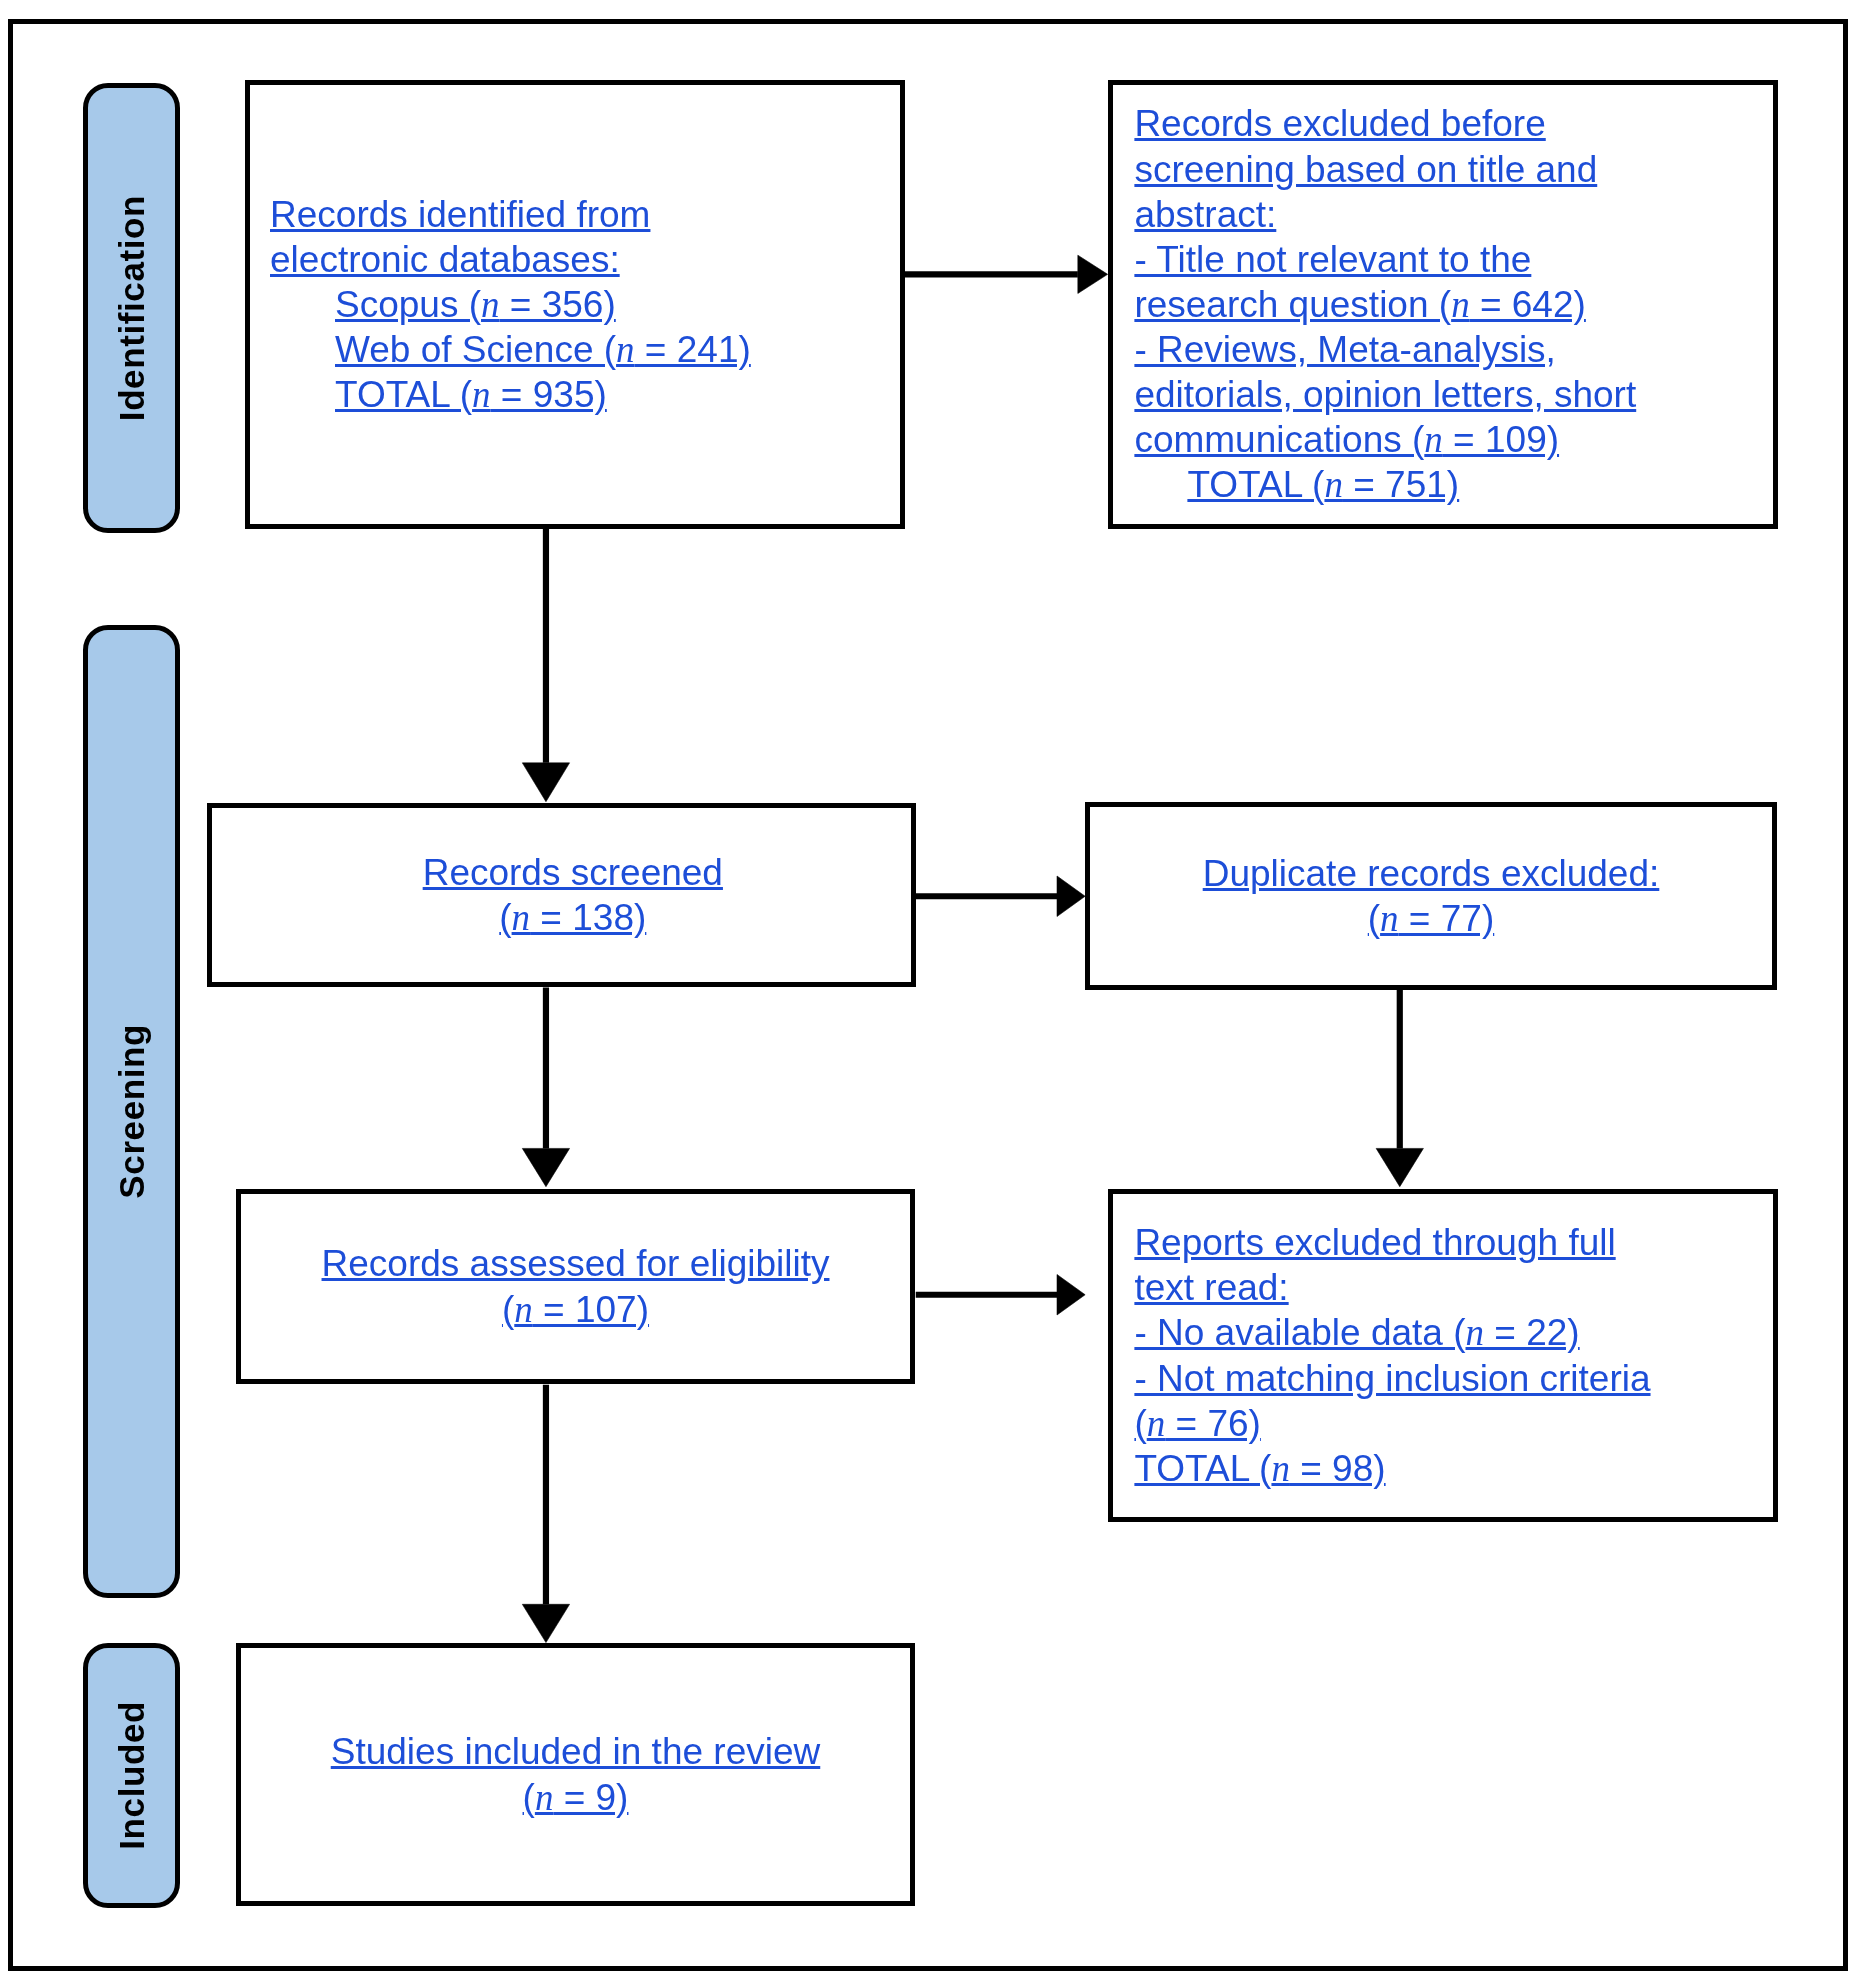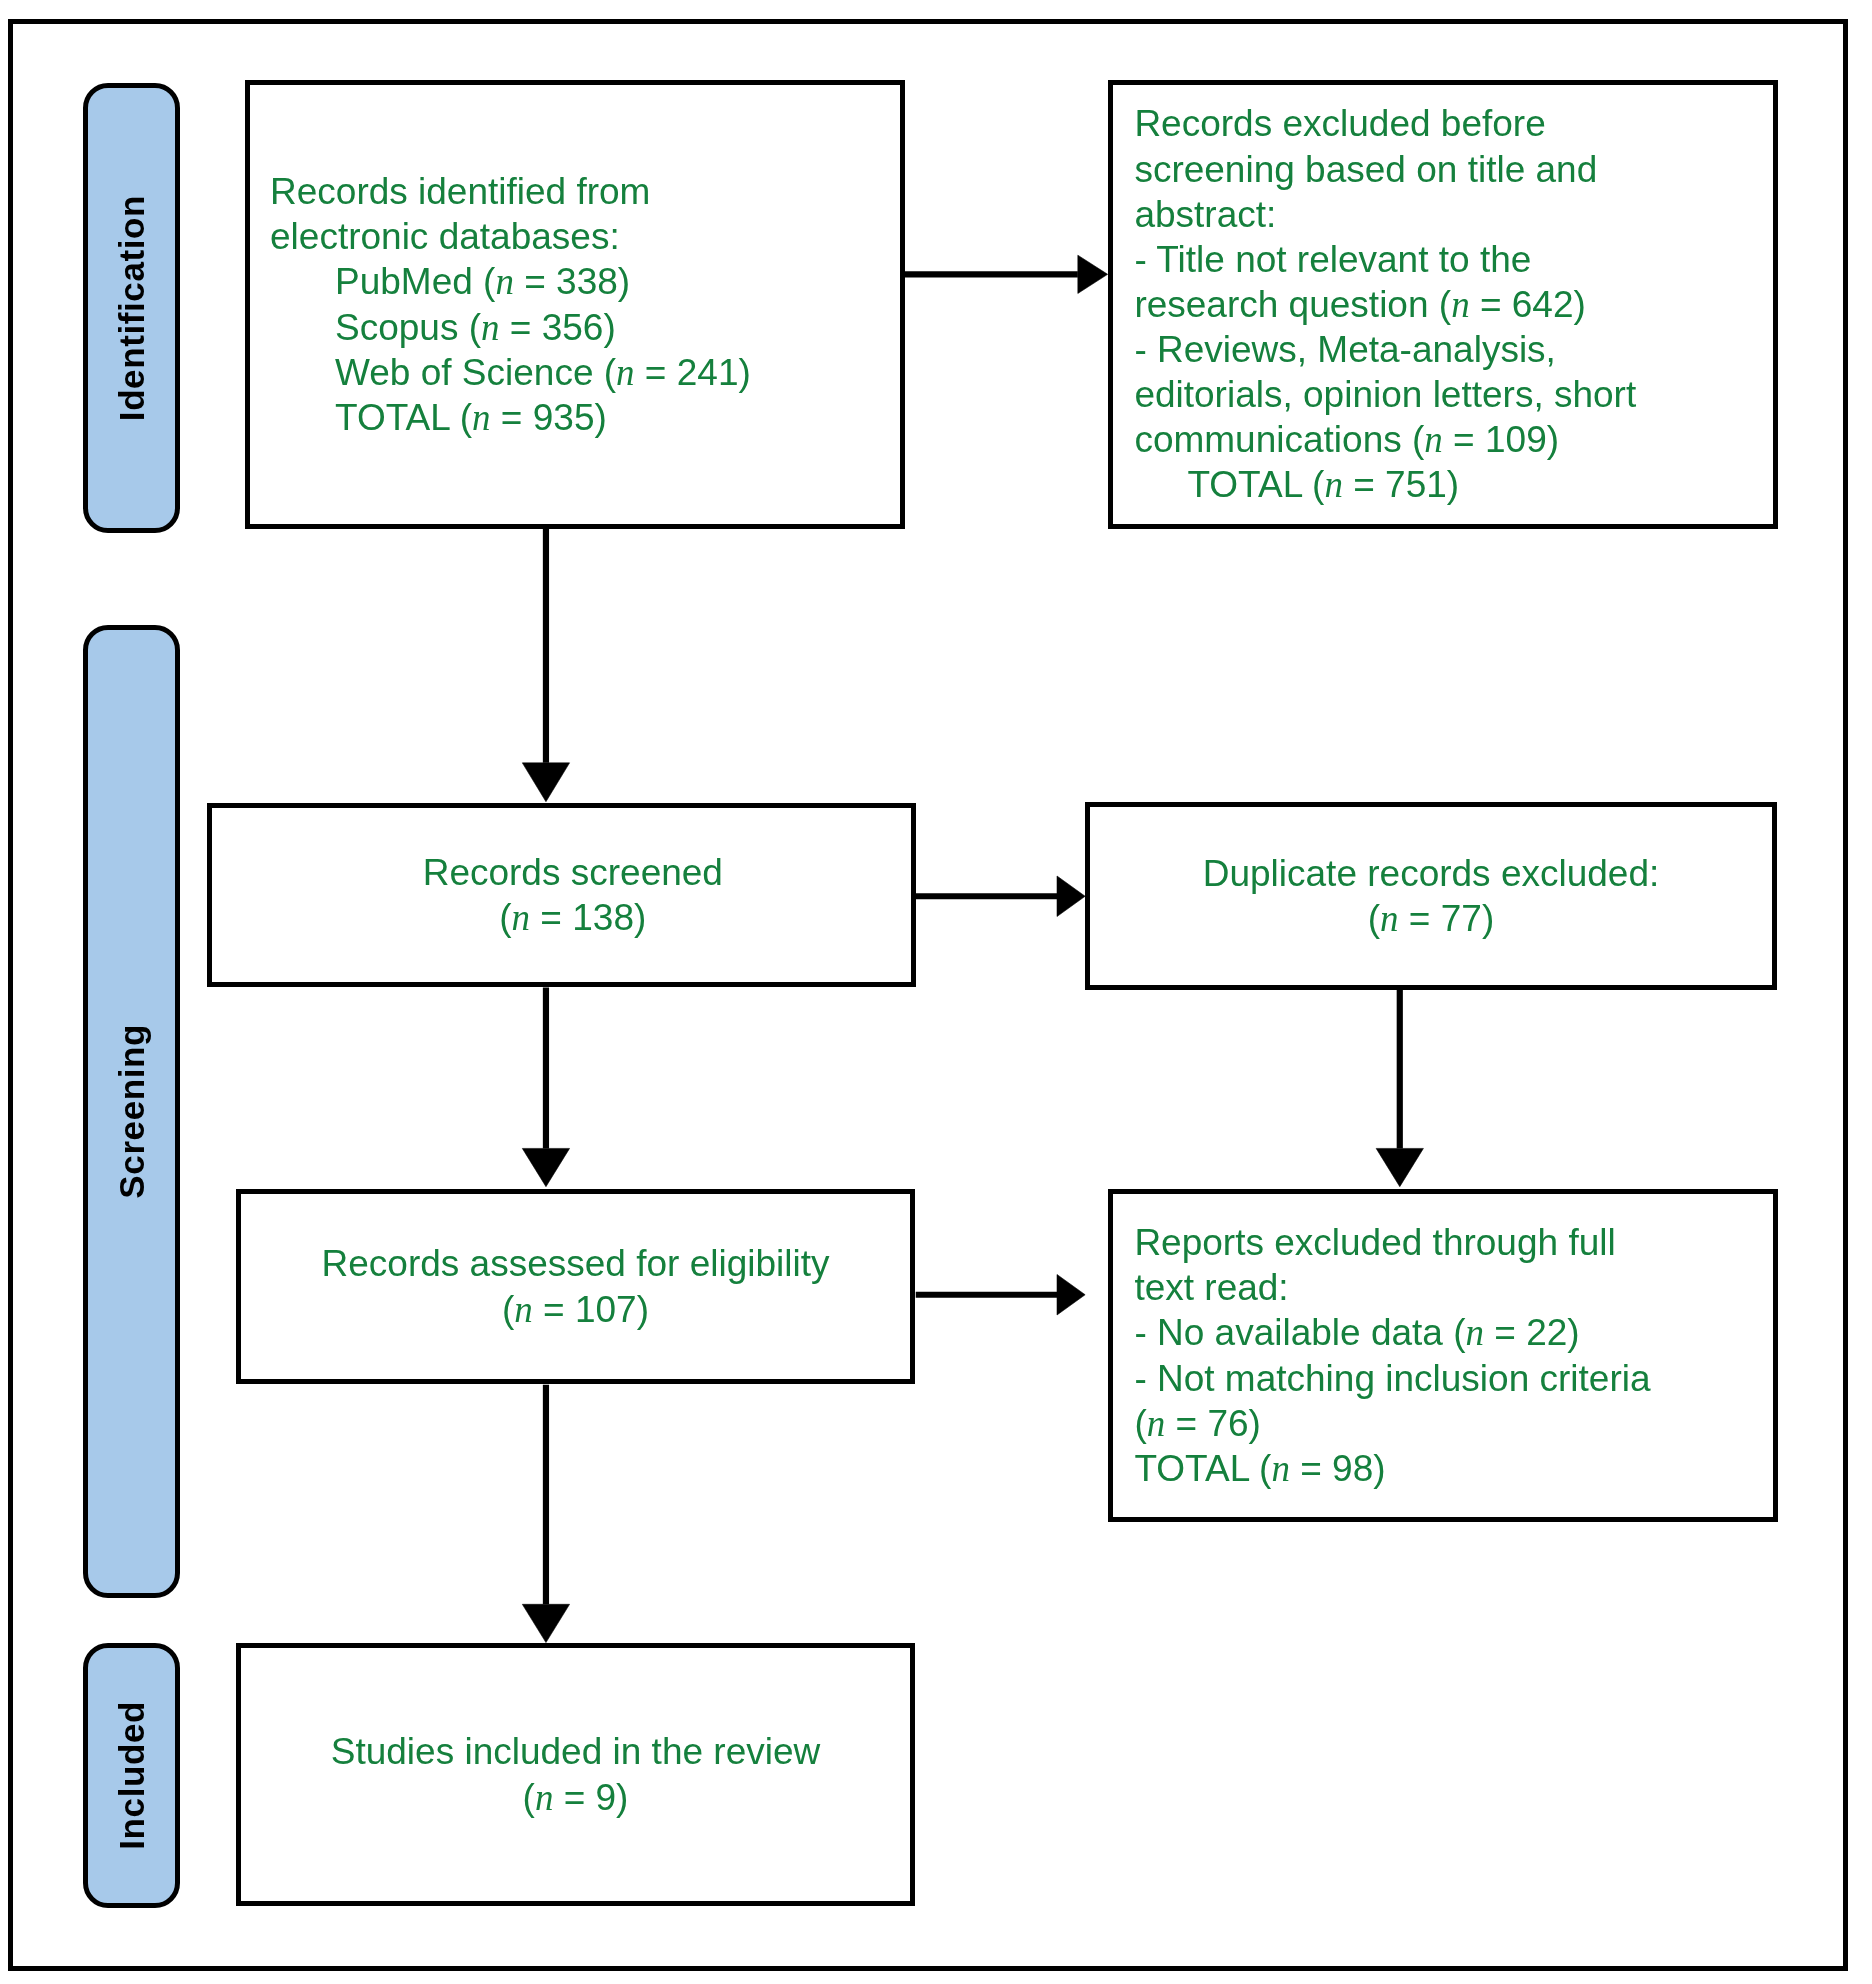--- a/index.html
+++ b/index.html
@@ -66,23 +66,24 @@
     line-height: 1;
   }
 
   
   .box {
     position: absolute;
     background: #ffffff;
     border: 5px solid #000000;
     box-sizing: border-box;
     padding: 19px 21.4px;
-    color: #15803d;
+    color: #1d4ed8;
     font-size: 37px;
     line-height: 1.22;
+    text-decoration: underline;
   }
   .box.center {
     display: flex;
     flex-direction: column;
     align-items: center;
     justify-content: center;
     text-align: center;
   }
   .box.leftalign {
     display: flex;
@@ -154,21 +155,20 @@
     <span class="stage-bar-label">Screening</span>
   </div>
 
   <div class="stage-bar" style="left:83px; top:1643px; width:97px; height:265px;">
     <span class="stage-bar-label">Included</span>
   </div>
 
   <div class="box leftalign" style="left:245px; top:80px; width:660px; height:449px;padding-left:20px;">
     <div class="line">Records identified from</div>
     <div class="line">electronic databases:</div>
-    <div class="line indent"><span>PubMed (</span><em class="nvar">n</em><span> = 338)</span></div>
     <div class="line indent"><span>Scopus (</span><em class="nvar">n</em><span> = 356)</span></div>
     <div class="line indent"><span>Web of Science (</span><em class="nvar">n</em><span> = 241)</span></div>
     <div class="line indent"><span>TOTAL (</span><em class="nvar">n</em><span> = 935)</span></div>
   </div>
 
   <div class="box leftalign" style="left:1108px; top:80px; width:670px; height:449px;">
     <div class="line">Records excluded before</div>
     <div class="line">screening based on title and</div>
     <div class="line">abstract:</div>
     <div class="line">- Title not relevant to the</div>

